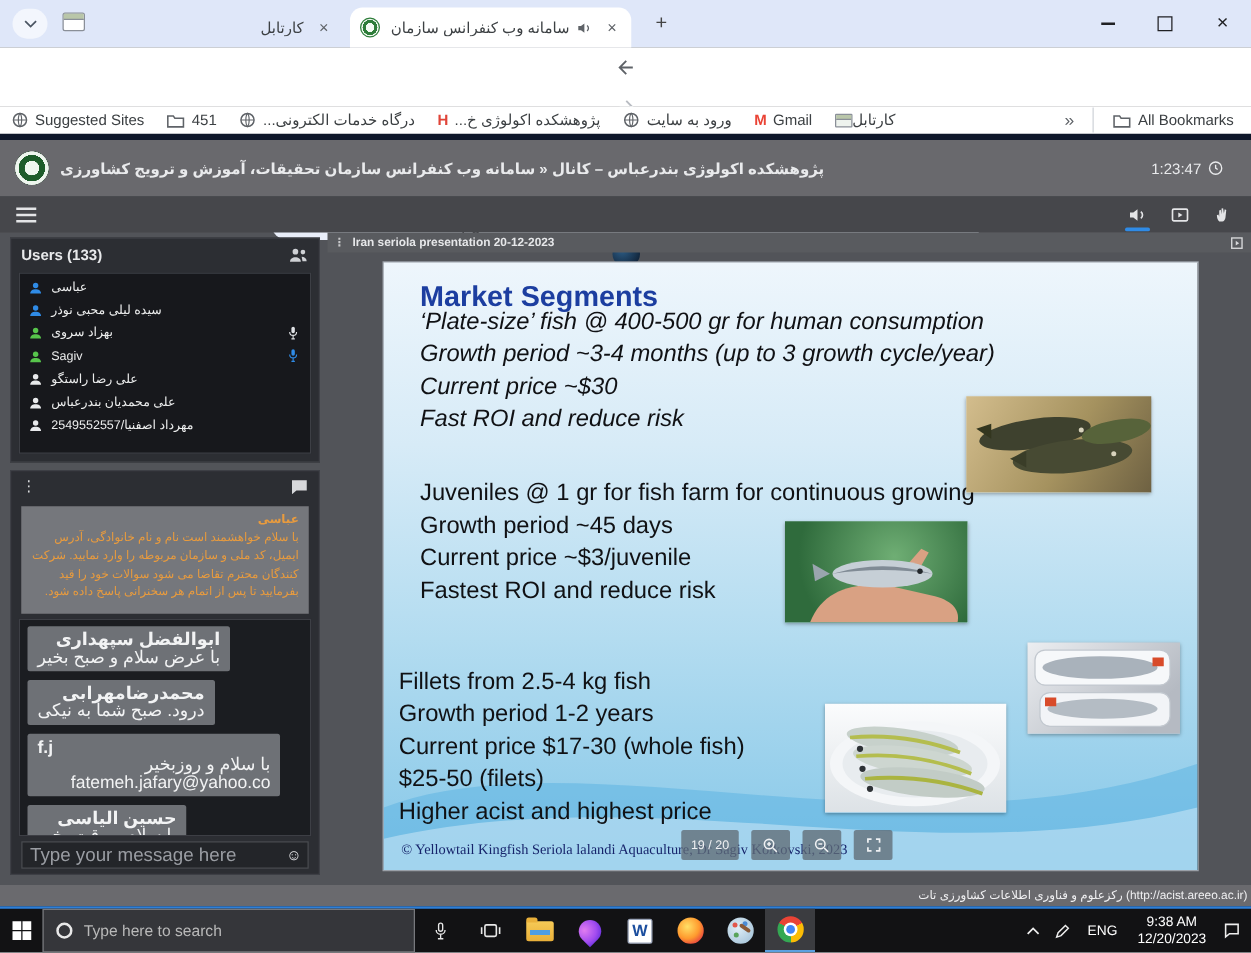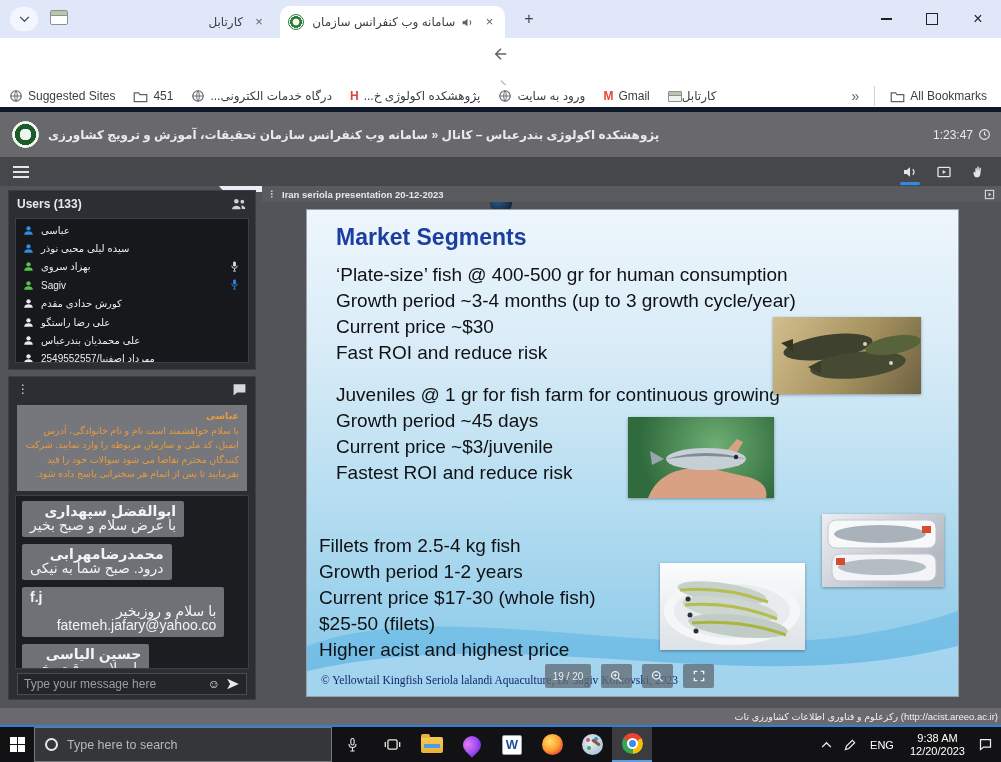--- a/index.html
+++ b/index.html
@@ -45,21 +45,21 @@
   .bm-H { color:#e04438; }
   .bm-M { color:#ea4335; }
   .bm-win { width:14px; height:11px; border:1px solid #8a8f98; border-radius:1px; background:#eef3ee; }
   .bm-win::before { content:""; display:block; height:3px; background:#b9c6a9; border-bottom:1px solid #8a8f98; }
   .bm-over { margin-left:auto; font-size:14px; color:#5f6368; }
 
   
   .confheader { position:absolute; left:0; top:112px; width:1001px; height:45px; background:#69696d; display:flex; align-items:center; color:#e9eaec; }
   .conflogo { width:27px; height:27px; border-radius:50%; margin:0 9px 0 12px; background:radial-gradient(circle,#eef6ee 30%,#1d5c2a 31% 55%,#eef6ee 56% 70%,#1d5c2a 71%); flex:none; }
   .conftitle { font-size:12px; font-weight:bold; }
-  .conftimer { margin-left:auto; display:flex; align-items:center; font-size:12px; padding-right:10px; }
+  .conftimer { margin-left:auto; display:flex; align-items:center; font-size:12px; padding-right:22px; }
   .conftimer svg { margin-left:5px; }
 
   
   .conftools { position:absolute; left:0; top:157px; width:1001px; height:29px; background:#46474b; display:flex; align-items:center; color:#e4e5e7; }
   .burger { width:16px; height:12px; margin-left:13px; display:flex; flex-direction:column; justify-content:space-between; }
   .burger i { height:2px; background:#e4e5e7; }
   .ct-right { margin-left:auto; display:flex; align-items:center; }
   .ct-btn { width:34px; height:29px; display:flex; align-items:center; justify-content:center; position:relative; }
   .ct-btn.active::after { content:""; position:absolute; left:7px; right:7px; bottom:1px; height:3px; background:#2f8be6; border-radius:2px; }
 
@@ -78,35 +78,35 @@
   .chat-head { height:24px; display:flex; align-items:center; padding:0 8px; color:#d7d8db; }
   .chat-head .dots { font-size:12px; letter-spacing:1px; }
   .chat-head svg { margin-left:auto; }
   .pinned { position:absolute; left:8px; right:8px; top:28px; height:86px; background:#75777c; padding:4px 8px; color:#e89b3e; font-size:9.5px; line-height:14.5px; text-align:right; }
   .pinned .pa { font-weight:bold; display:block; }
   .chat-msgs { position:absolute; left:6px; right:6px; top:118px; height:174px; background:#1b1d21; border:1px solid #3d3f45; padding:5px 6px; overflow:hidden; }
   .bubble { background:#6e7176; border-radius:2px; padding:3px 8px 5px; margin-bottom:7px; width:fit-content; max-width:92%; color:#f2f3f4; font-size:14px; line-height:14px; }
   .bubble .ba { font-weight:bold; display:block; }
   .bubble .bt { display:block; }
   .chat-inputrow { position:absolute; left:8px; right:8px; top:296px; height:22px; background:#232529; border:1px solid #4a4c51; display:flex; align-items:center; padding:0 6px; }
-  .chat-input { flex:1; background:transparent; border:none; outline:none; color:#e8e9eb; font-size:12px; font-family:inherit; }
+  .chat-input { flex:1; background:transparent; border:none; outline:none; color:#e8e9eb; font-size:15px; font-family:inherit; }
   .chat-input::placeholder { color:#9a9da3; }
   .emoji { color:#e8e9eb; font-size:12px; margin:0 6px; }
   .send { color:#e8e9eb; }
 
   
   .present { position:absolute; left:262px; top:186px; width:739px; height:522px; }
   .ptitle { position:absolute; left:0; top:0; right:0; height:16px; background:#595b5f; display:flex; align-items:center; color:#e6e7e9; font-size:9.5px; font-weight:bold; }
   .ptitle .dots { margin:0 6px 0 5px; font-size:9px; letter-spacing:0; color:#c9cacc; }
   .ptitle .pexpand { margin-left:auto; margin-right:6px; color:#d7d8da; }
   .slide { position:absolute; left:45px; top:24px; width:651px; height:486px; background:linear-gradient(180deg,#eef6fc 0%,#d7ebf7 30%,#b3dcf0 62%,#85c7e8 100%); box-shadow:0 0 0 1px #9aa0a8; overflow:hidden; }
   .wave { position:absolute; left:0; bottom:0; width:100%; height:120px; }
   .s-title { position:absolute; left:29px; top:14px; font-size:23px; font-weight:bold; color:#1c3ea0; }
   .s-block { position:absolute; font-size:19px; line-height:26px; color:#101114; }
-  .s-b1 { left:29px; top:52px; width:606px; }
+  .s-b1 { left:29px; top:35px; width:606px;font-style:italic; }
   .s-b2 { left:29px; top:172px; width:446px; }
   .s-b3 { left:12px; top:323px; width:345px; }
   .s-credit { position:absolute; left:14px; top:464px; width:640px; font-family:"Liberation Serif",serif; font-size:11.5px; color:#16246b; }
   .simg { position:absolute; overflow:hidden; box-shadow:0 1px 3px rgba(0,0,0,.35); }
   .img-ice { left:466px; top:107px; width:148px; height:77px; background:linear-gradient(120deg,#d3bd8d,#a5925f 55%,#6e6142); }
   .img-hand { left:321px; top:207px; width:146px; height:81px; background:radial-gradient(circle at 60% 35%,#6fae74,#2f6b3c 75%); }
   .img-pack { left:515px; top:304px; width:122px; height:73px; background:linear-gradient(135deg,#eceef1,#b5bac2 80%); }
   .img-plate { left:353px; top:353px; width:145px; height:87px; background:linear-gradient(180deg,#fbfcfd,#dde2e6); }
   .pctrl { position:absolute; left:238px; top:454px; display:flex; gap:10px; }
   .pbtn { height:24px; background:rgba(96,108,118,.78); color:#eef0f2; display:flex; align-items:center; justify-content:center; border-radius:2px; }
@@ -400,27 +400,20 @@
         <svg class="mic blue" width="11" height="13" viewBox="0 0 24 26">
             <rect x="9" y="2" width="6" height="11" rx="3" fill="currentColor"></rect>
             <path d="M6 11a6 6 0 0012 0M12 17v5M9 23h6" fill="none" stroke="currentColor" stroke-width="2"></path>
           </svg>
         </div>
       <div class="urow">
           <svg class="pic white" width="13" height="13" viewBox="0 0 24 24">
             <circle cx="12" cy="8" r="4" fill="currentColor"></circle>
             <path d="M4 20c0-4.4 3.6-6.5 8-6.5s8 2.1 8 6.5z" fill="currentColor"></path>
           </svg>
-          <span dir="rtl">کورش حدادی مقدم</span>
-        </div>
-      <div class="urow">
-          <svg class="pic white" width="13" height="13" viewBox="0 0 24 24">
-            <circle cx="12" cy="8" r="4" fill="currentColor"></circle>
-            <path d="M4 20c0-4.4 3.6-6.5 8-6.5s8 2.1 8 6.5z" fill="currentColor"></path>
-          </svg>
           <span dir="rtl">علی رضا راستگو</span>
         </div>
       <div class="urow">
           <svg class="pic white" width="13" height="13" viewBox="0 0 24 24">
             <circle cx="12" cy="8" r="4" fill="currentColor"></circle>
             <path d="M4 20c0-4.4 3.6-6.5 8-6.5s8 2.1 8 6.5z" fill="currentColor"></path>
           </svg>
           <span dir="rtl">علی محمدیان بندرعباس</span>
         </div>
       <div class="urow">

